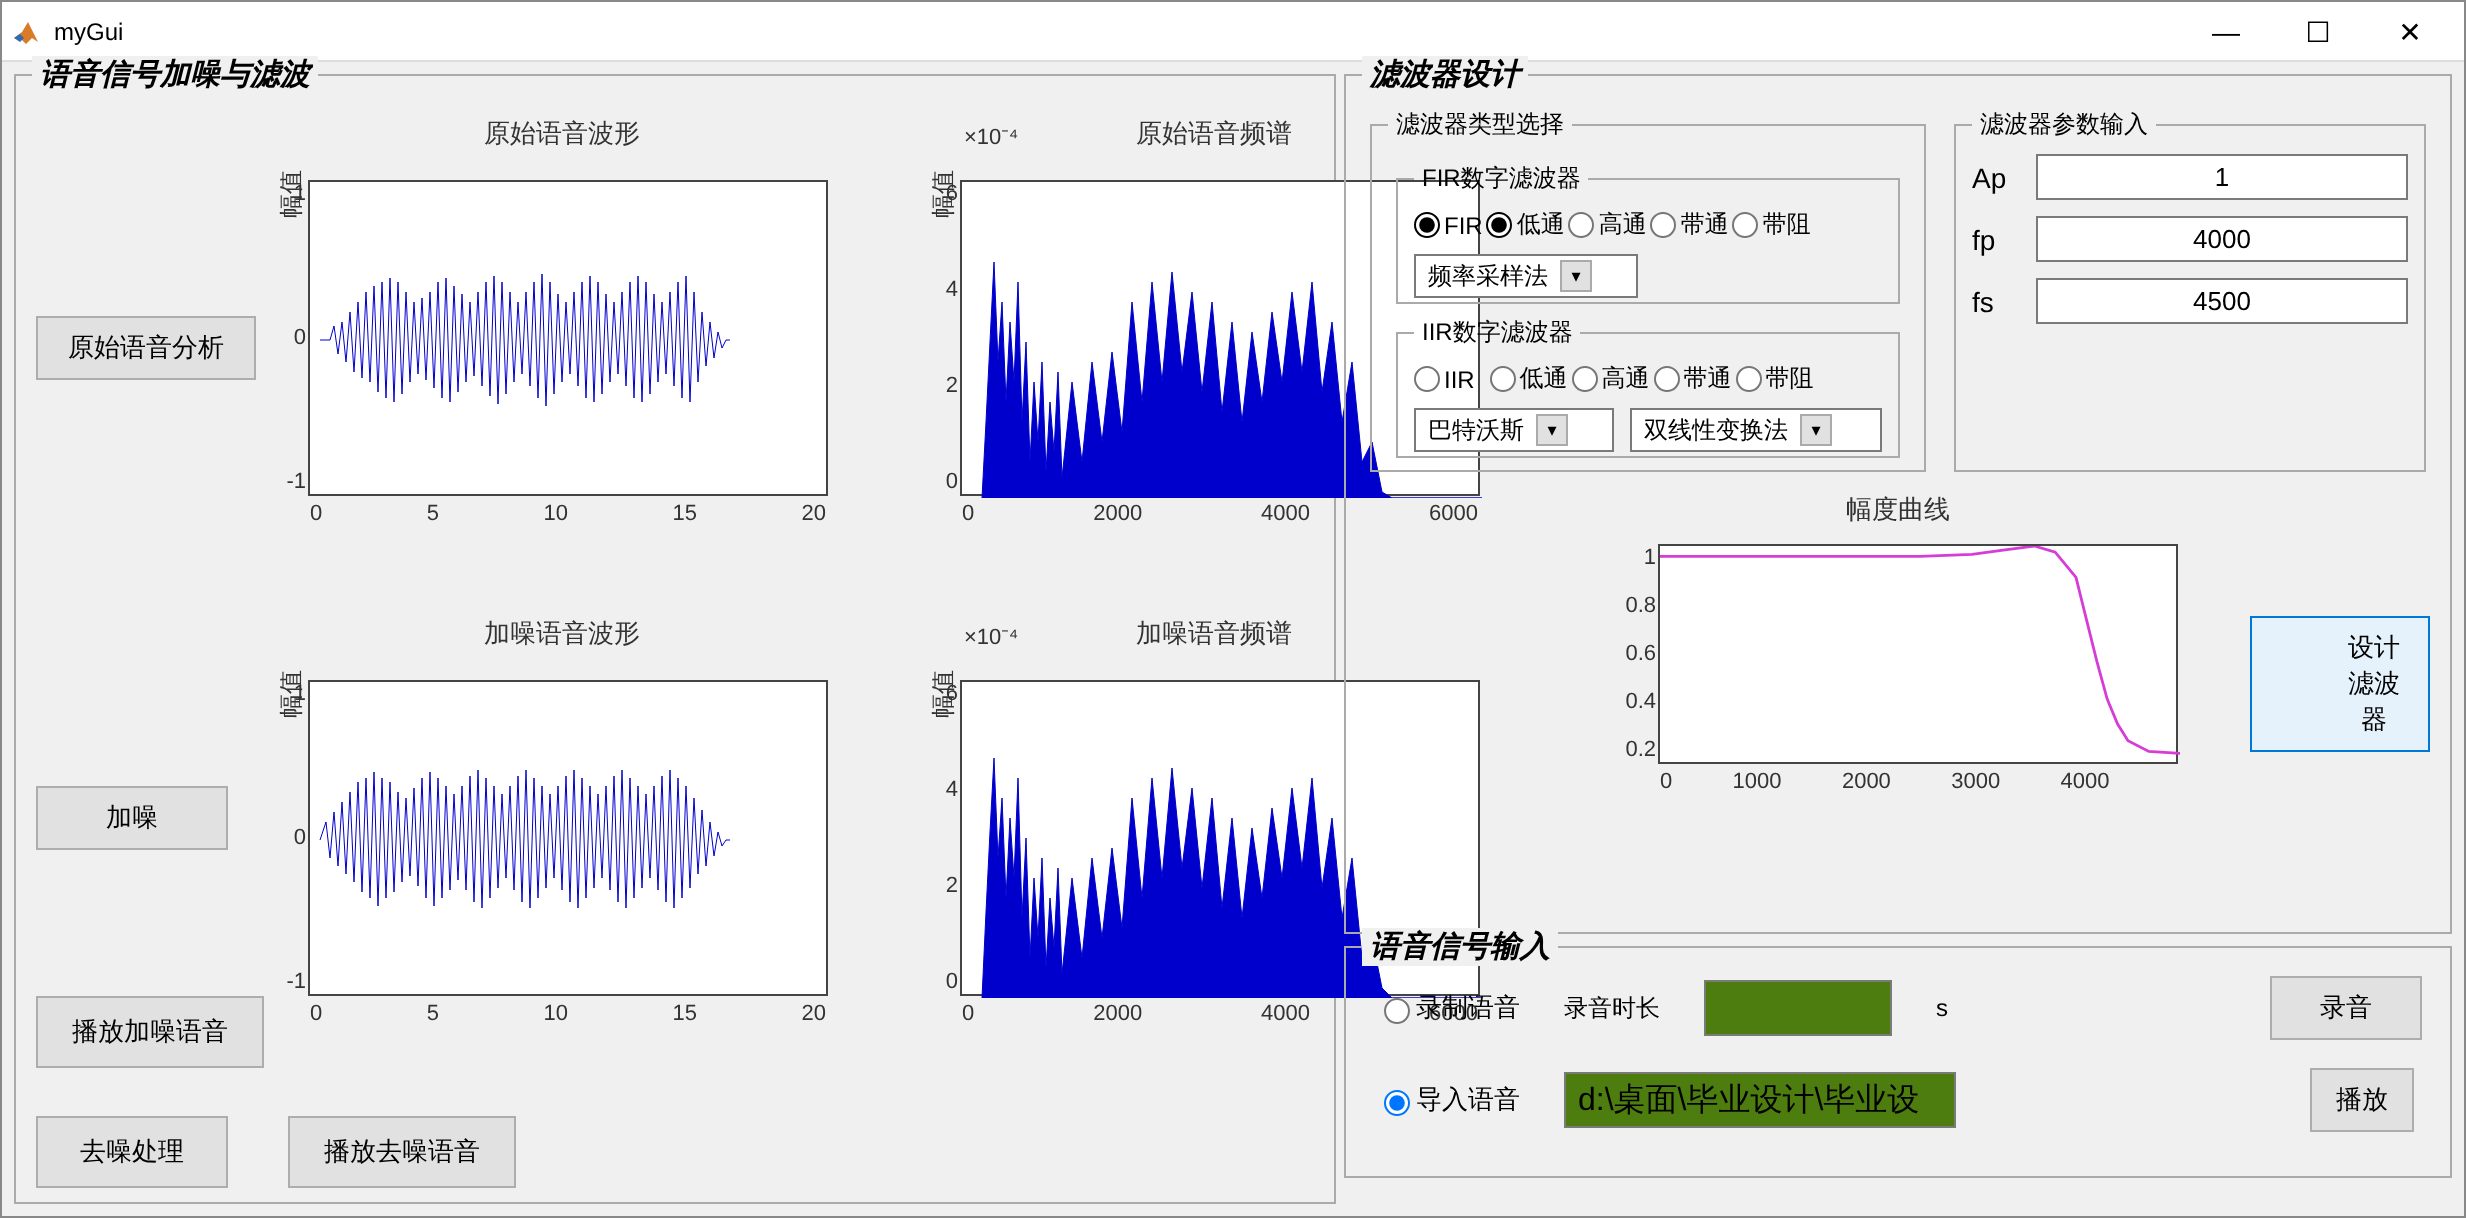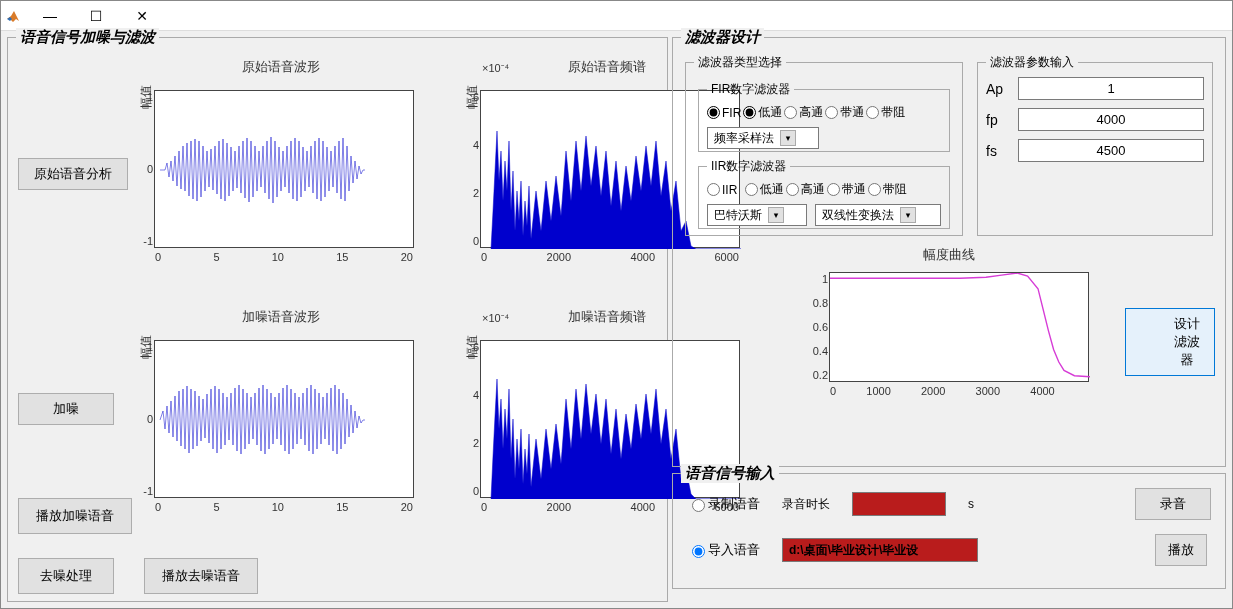--- a/index.html
+++ b/index.html
@@ -49,35 +49,36 @@
 .select .arrow { border: 1px solid #aaa; background: #e1e1e1; margin-left: 6px; width: 16px; height: 16px; display: flex; align-items: center; justify-content: center; font-size: 9px; }
 
 .mag-chart-area { position: relative; margin-top: 8px; width: 300px; margin-left: auto; margin-right: auto; }
 .mag-box { width: 260px; height: 110px; background: #fff; border: 1px solid #444; position: relative; margin-left: 30px; }
 .mag-yticks { position: absolute; left: -28px; top: 0; height: 100%; width: 26px; display: flex; flex-direction: column; justify-content: space-between; text-align: right; font-size: 11px; color: #333; }
 .mag-xticks { position: absolute; bottom: -16px; left: 0; width: 100%; display: flex; justify-content: space-between; font-size: 11px; color: #333; }
 
 .input-panel { width: 100%; padding-top: 14px; height: 116px; }
 .input-row { display: flex; align-items: center; gap: 22px; margin-bottom: 14px; padding-left: 6px; }
 .input-row label.radio { display: inline-flex; align-items: center; font-size: 13px; }
-.text-input { border: 1px solid #7a7a7a; padding: 4px 6px; font-size: 12px; background: #b91c1c; font-weight: bold; }
+.text-input { border: 1px solid #7a7a7a; padding: 4px 6px; font-size: 16px; background: #4d7c0f; }
 
 svg { display: block; }
 </style>
 </head>
 <body>
 
 <div class="window">
   <div class="titlebar">
     <div class="icon">
       <svg width="16" height="16" viewBox="0 0 16 16">
           <path d="M2 11 L6 8 L9 3 L12 9 L14 13 L11 11 L8 14 L5 11 Z" fill="#d97b29"></path>
           <path d="M2 11 L5 9 L7 11 L5 13 Z" fill="#2e6db4"></path>
         </svg>
     </div>
+    <div class="title">myGui</div>
     <div class="winbtn">—</div>
     <div class="winbtn">☐</div>
     <div class="winbtn">✕</div>
   </div>
 
   <div class="content">
 
     <div class="panel left-panel">
       <div class="panel-title">语音信号加噪与滤波</div>
 

